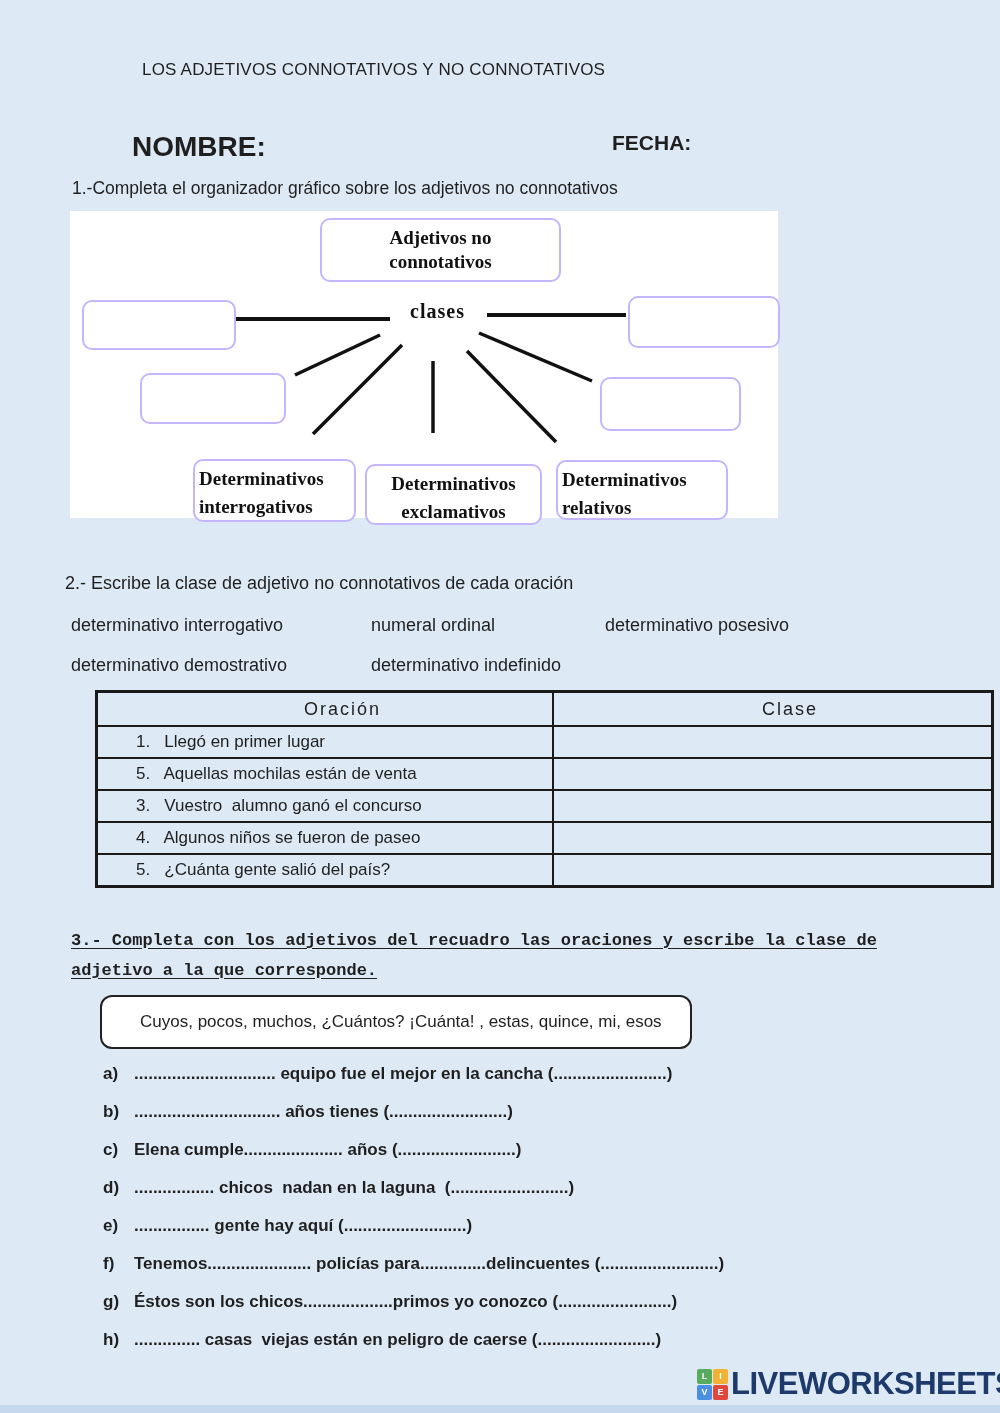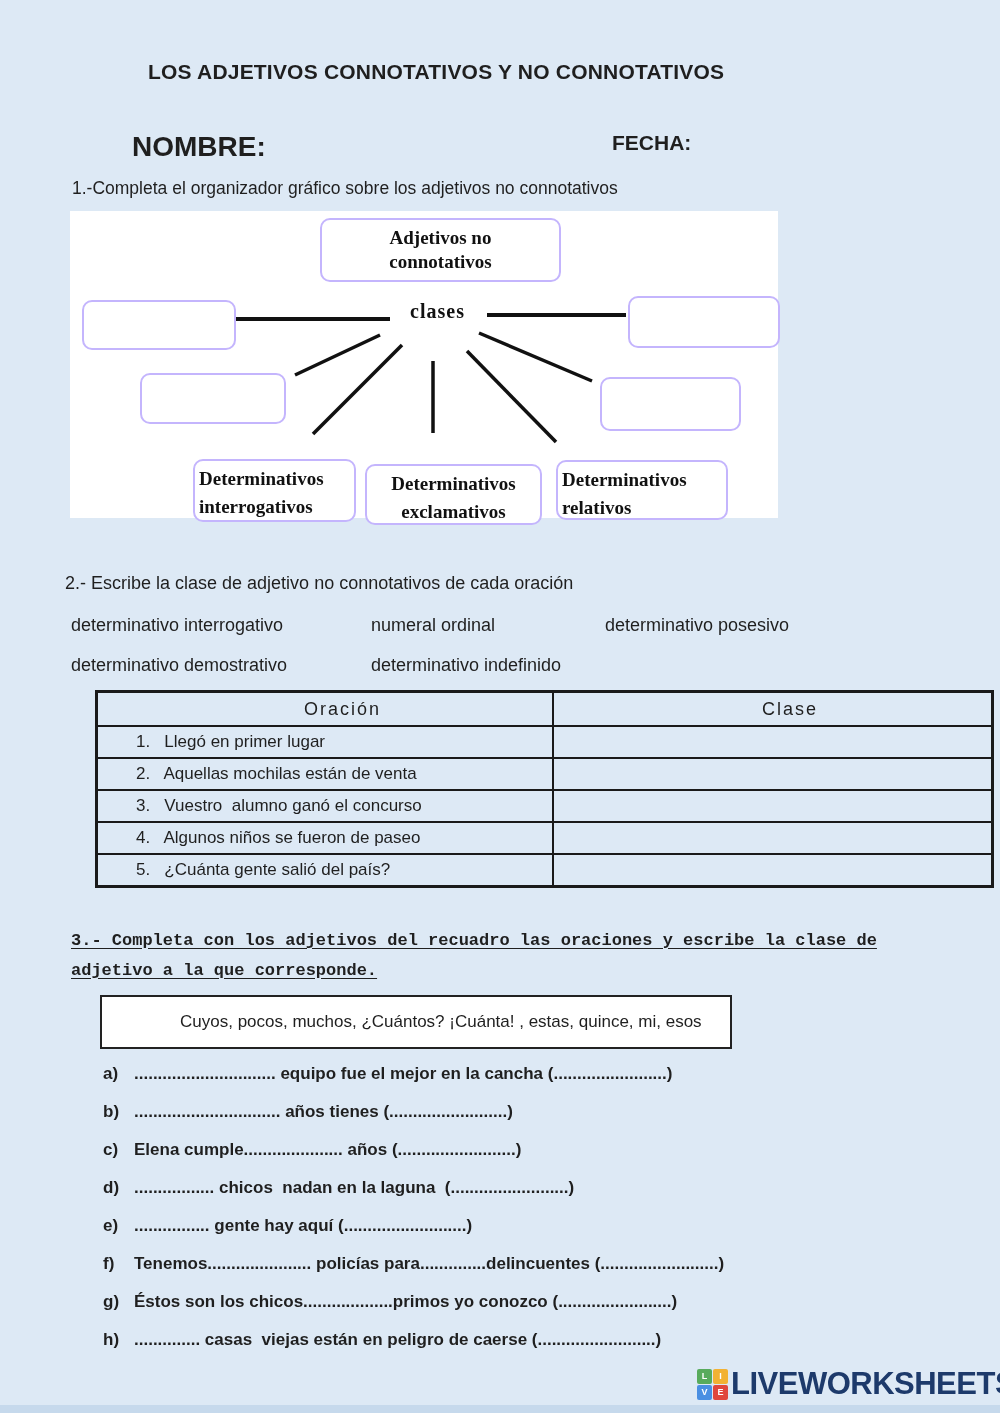--- a/index.html
+++ b/index.html
@@ -4,21 +4,21 @@
 <style>
   html,body { margin:0; padding:0; background:#dde9f5; }
   .page {
     position:relative; width:1000px; height:1413px;
     background:#dde9f5; overflow:hidden;
     font-family:"Liberation Sans", sans-serif; color:#1f1f1f;
   }
   .abs { position:absolute; }
 
   
-  .title { left:148px; top:60px; font-size:21px; font-weight:700; letter-spacing:.2px; }
+  .title { left:142px; top:60px; font-size:17px; font-weight:400; letter-spacing:.2px; }
   .name-label { left:132px; top:131px; font-size:28px; font-weight:700; }
   .date-label { left:612px; top:131px; font-size:21px; font-weight:700; }
   .ex1-instr { left:72px; top:178px; font-size:17.5px; font-weight:400; }
 
   
   .diagram { left:70px; top:211px; width:708px; height:307px; background:#ffffff; }
   .diagram svg { position:absolute; left:0; top:0; }
   .dbox {
     position:absolute; background:#ffffff; border:2px solid #c4b5fd; border-radius:10px;
     font-family:"Liberation Serif", serif; font-weight:700; color:#111;
@@ -54,21 +54,21 @@
   .ex2-table th { height:30px; font-weight:400; font-size:18px; letter-spacing:2px; }
   .ex2-table td { height:28px; }
   .ex2-table td.sentence { padding-left:38px; white-space:pre-wrap; }
   .col-oracion { width:417px; }
   .col-clase { width:400px; }
 
   
   .ex3-instr { left:71px; top:926px; width:855px; font-size:17px; font-weight:700;
     line-height:1.75; text-decoration:underline; text-underline-offset:3px;font-family:Liberation Mono, monospace; }
   .word-box { left:100px; top:995px; width:588px; height:50px; background:#ffffff;
-    border:2.5px solid #222; border-radius:0; display:flex; align-items:center;padding-left:40px; }
+    border:2.5px solid #222; border-radius:12px; display:flex; align-items:center; }
   .word-box-text { padding-left:38px; font-size:17px; }
   .items { left:103px; top:1063px; width:870px; }
   .item { display:flex; margin-bottom:17px; font-weight:700; font-size:17px; line-height:21px; }
   .item-letter { width:31px; flex:none; }
   .item-text { white-space:pre-wrap; }
 
   
   .footer-logo { left:697px; top:1366px; display:flex; align-items:center; }
   .li-grid { width:31px; height:31px; display:grid; grid-template-columns:1fr 1fr;
     grid-template-rows:1fr 1fr; gap:1px; margin-right:3px; }
@@ -137,21 +137,21 @@
     <tbody>
         <tr>
       <th class="col-oracion">Oración</th>
       <th class="col-clase">Clase</th>
     </tr>
     <tr>
       <td class="sentence">1.   Llegó en primer lugar</td>
       <td></td>
     </tr>
     <tr>
-      <td class="sentence">2.   Aquellas mochilas están de venta</td>
+      <td class="sentence">5.   Aquellas mochilas están de venta</td>
       <td></td>
     </tr>
     <tr>
       <td class="sentence">3.   Vuestro  alumno ganó el concurso</td>
       <td></td>
     </tr>
     <tr>
       <td class="sentence">4.   Algunos niños se fueron de paseo</td>
       <td></td>
     </tr>

